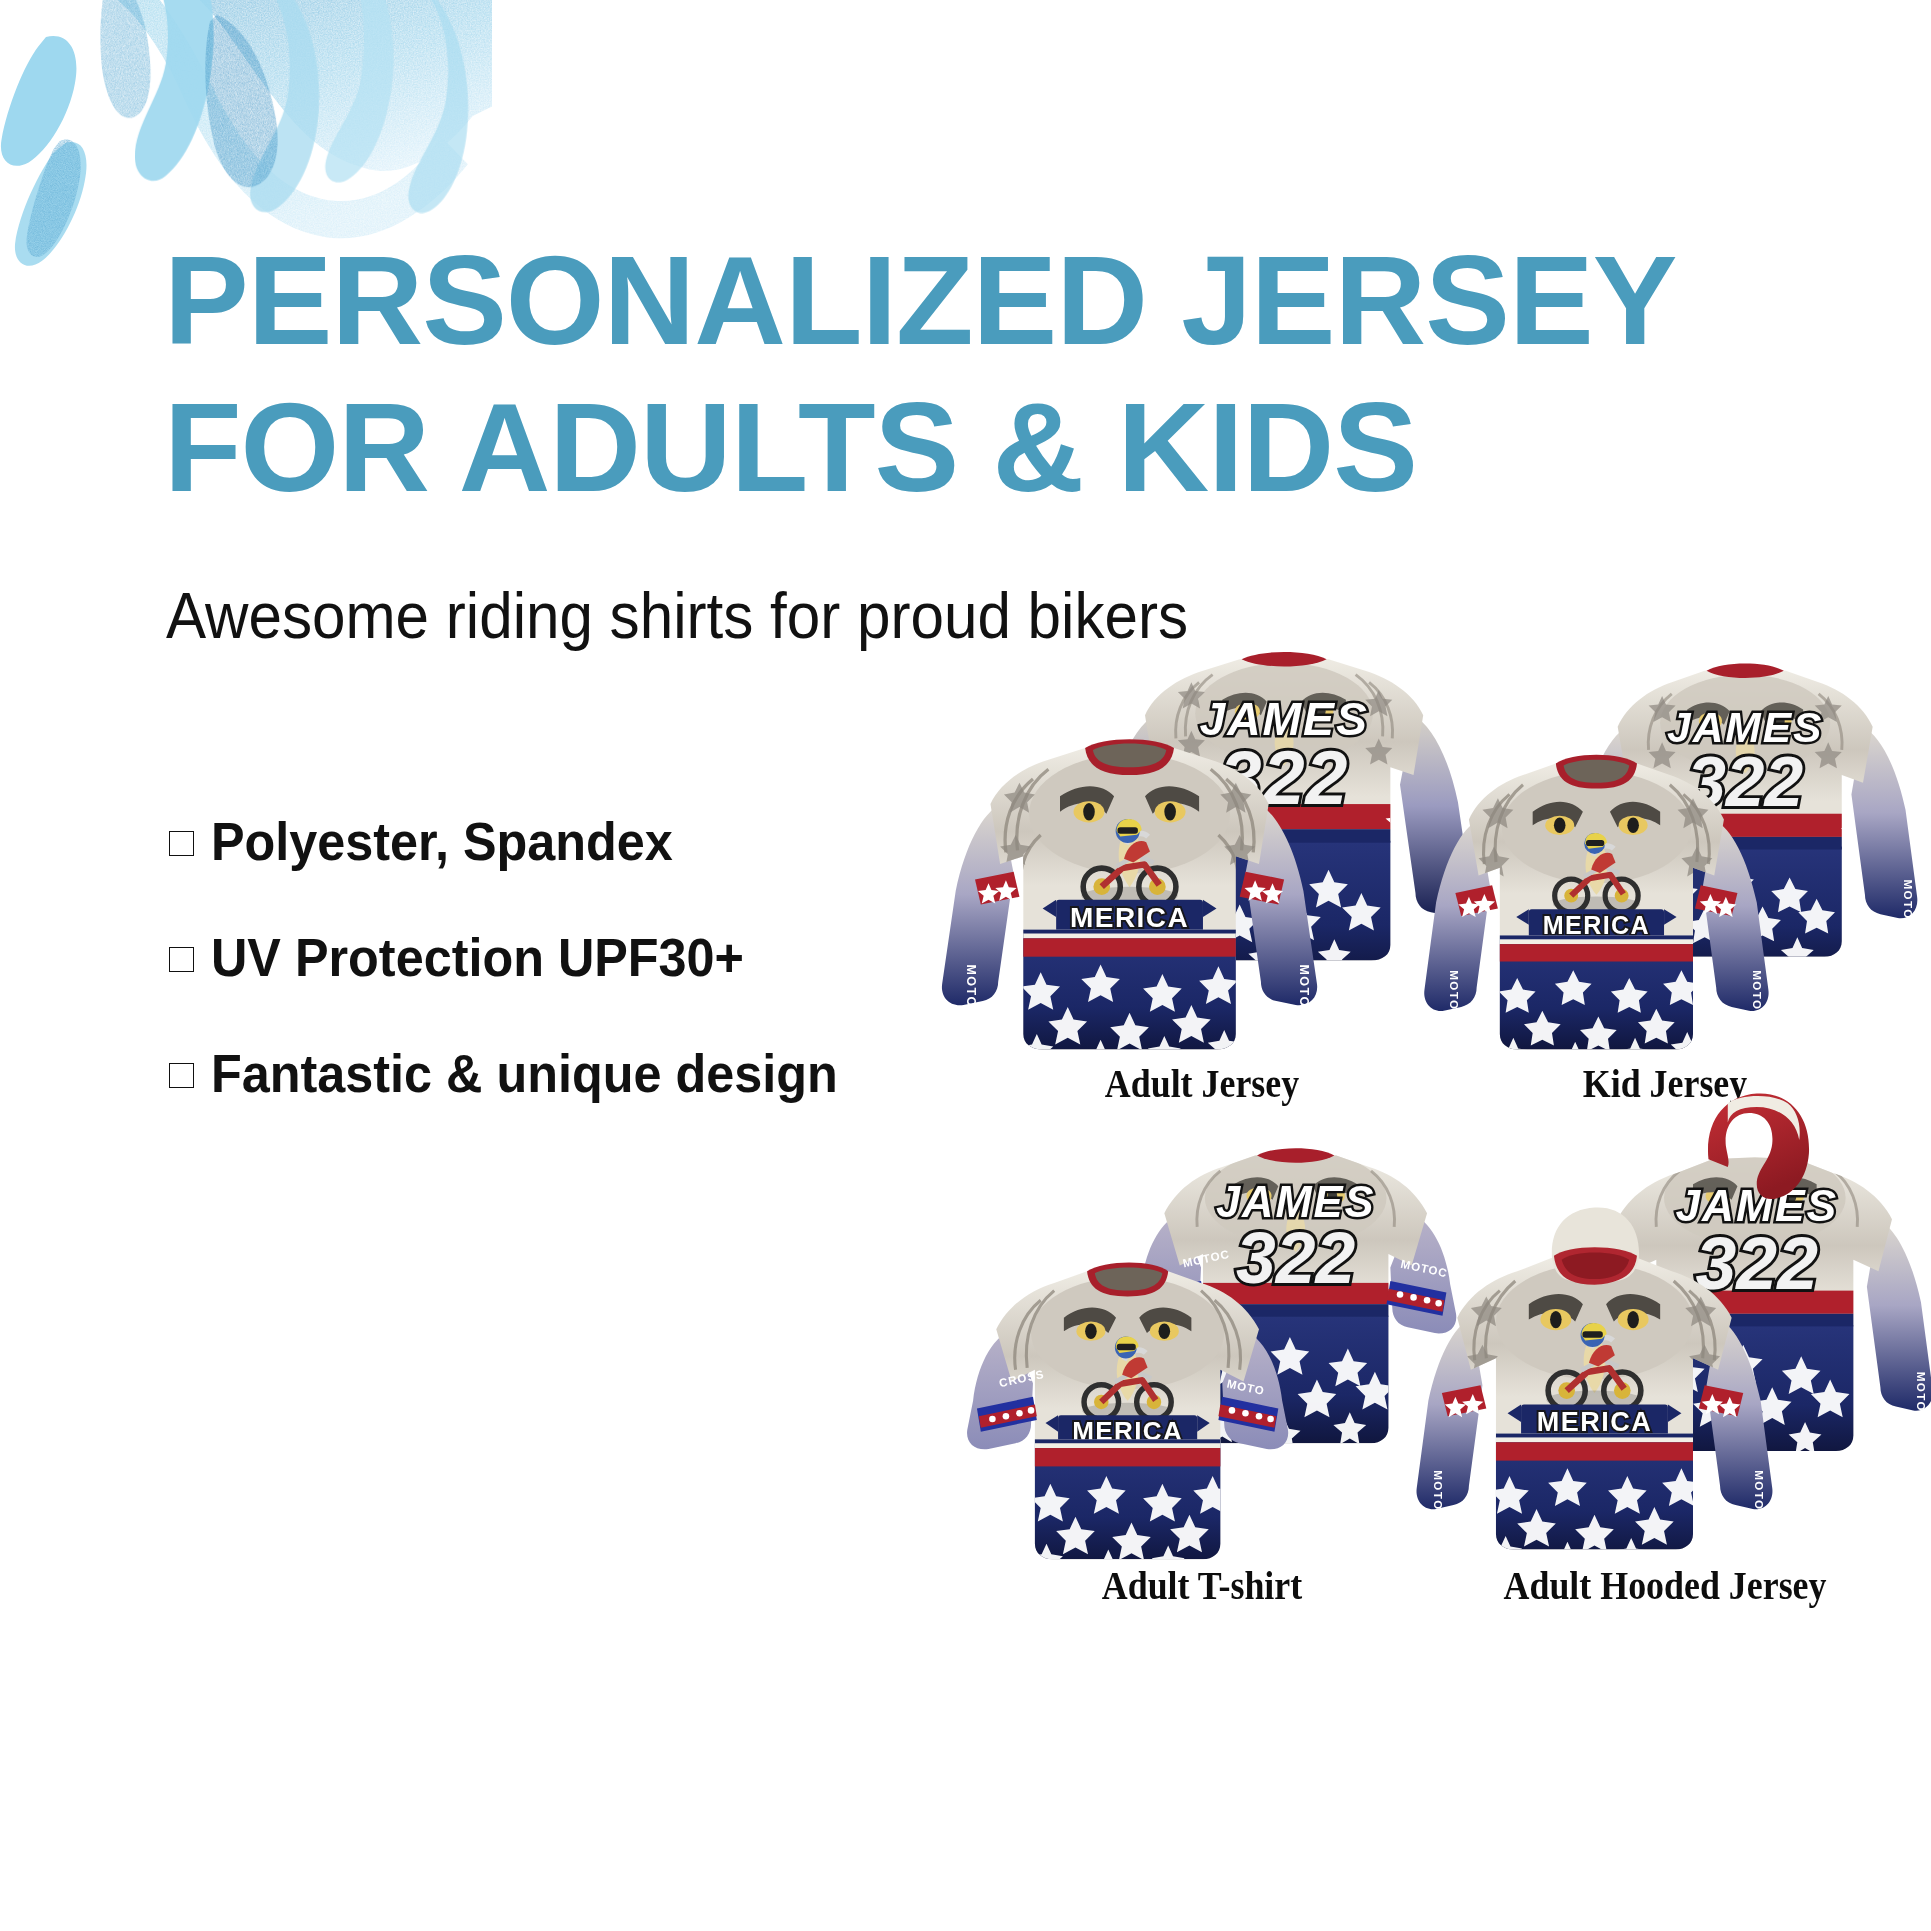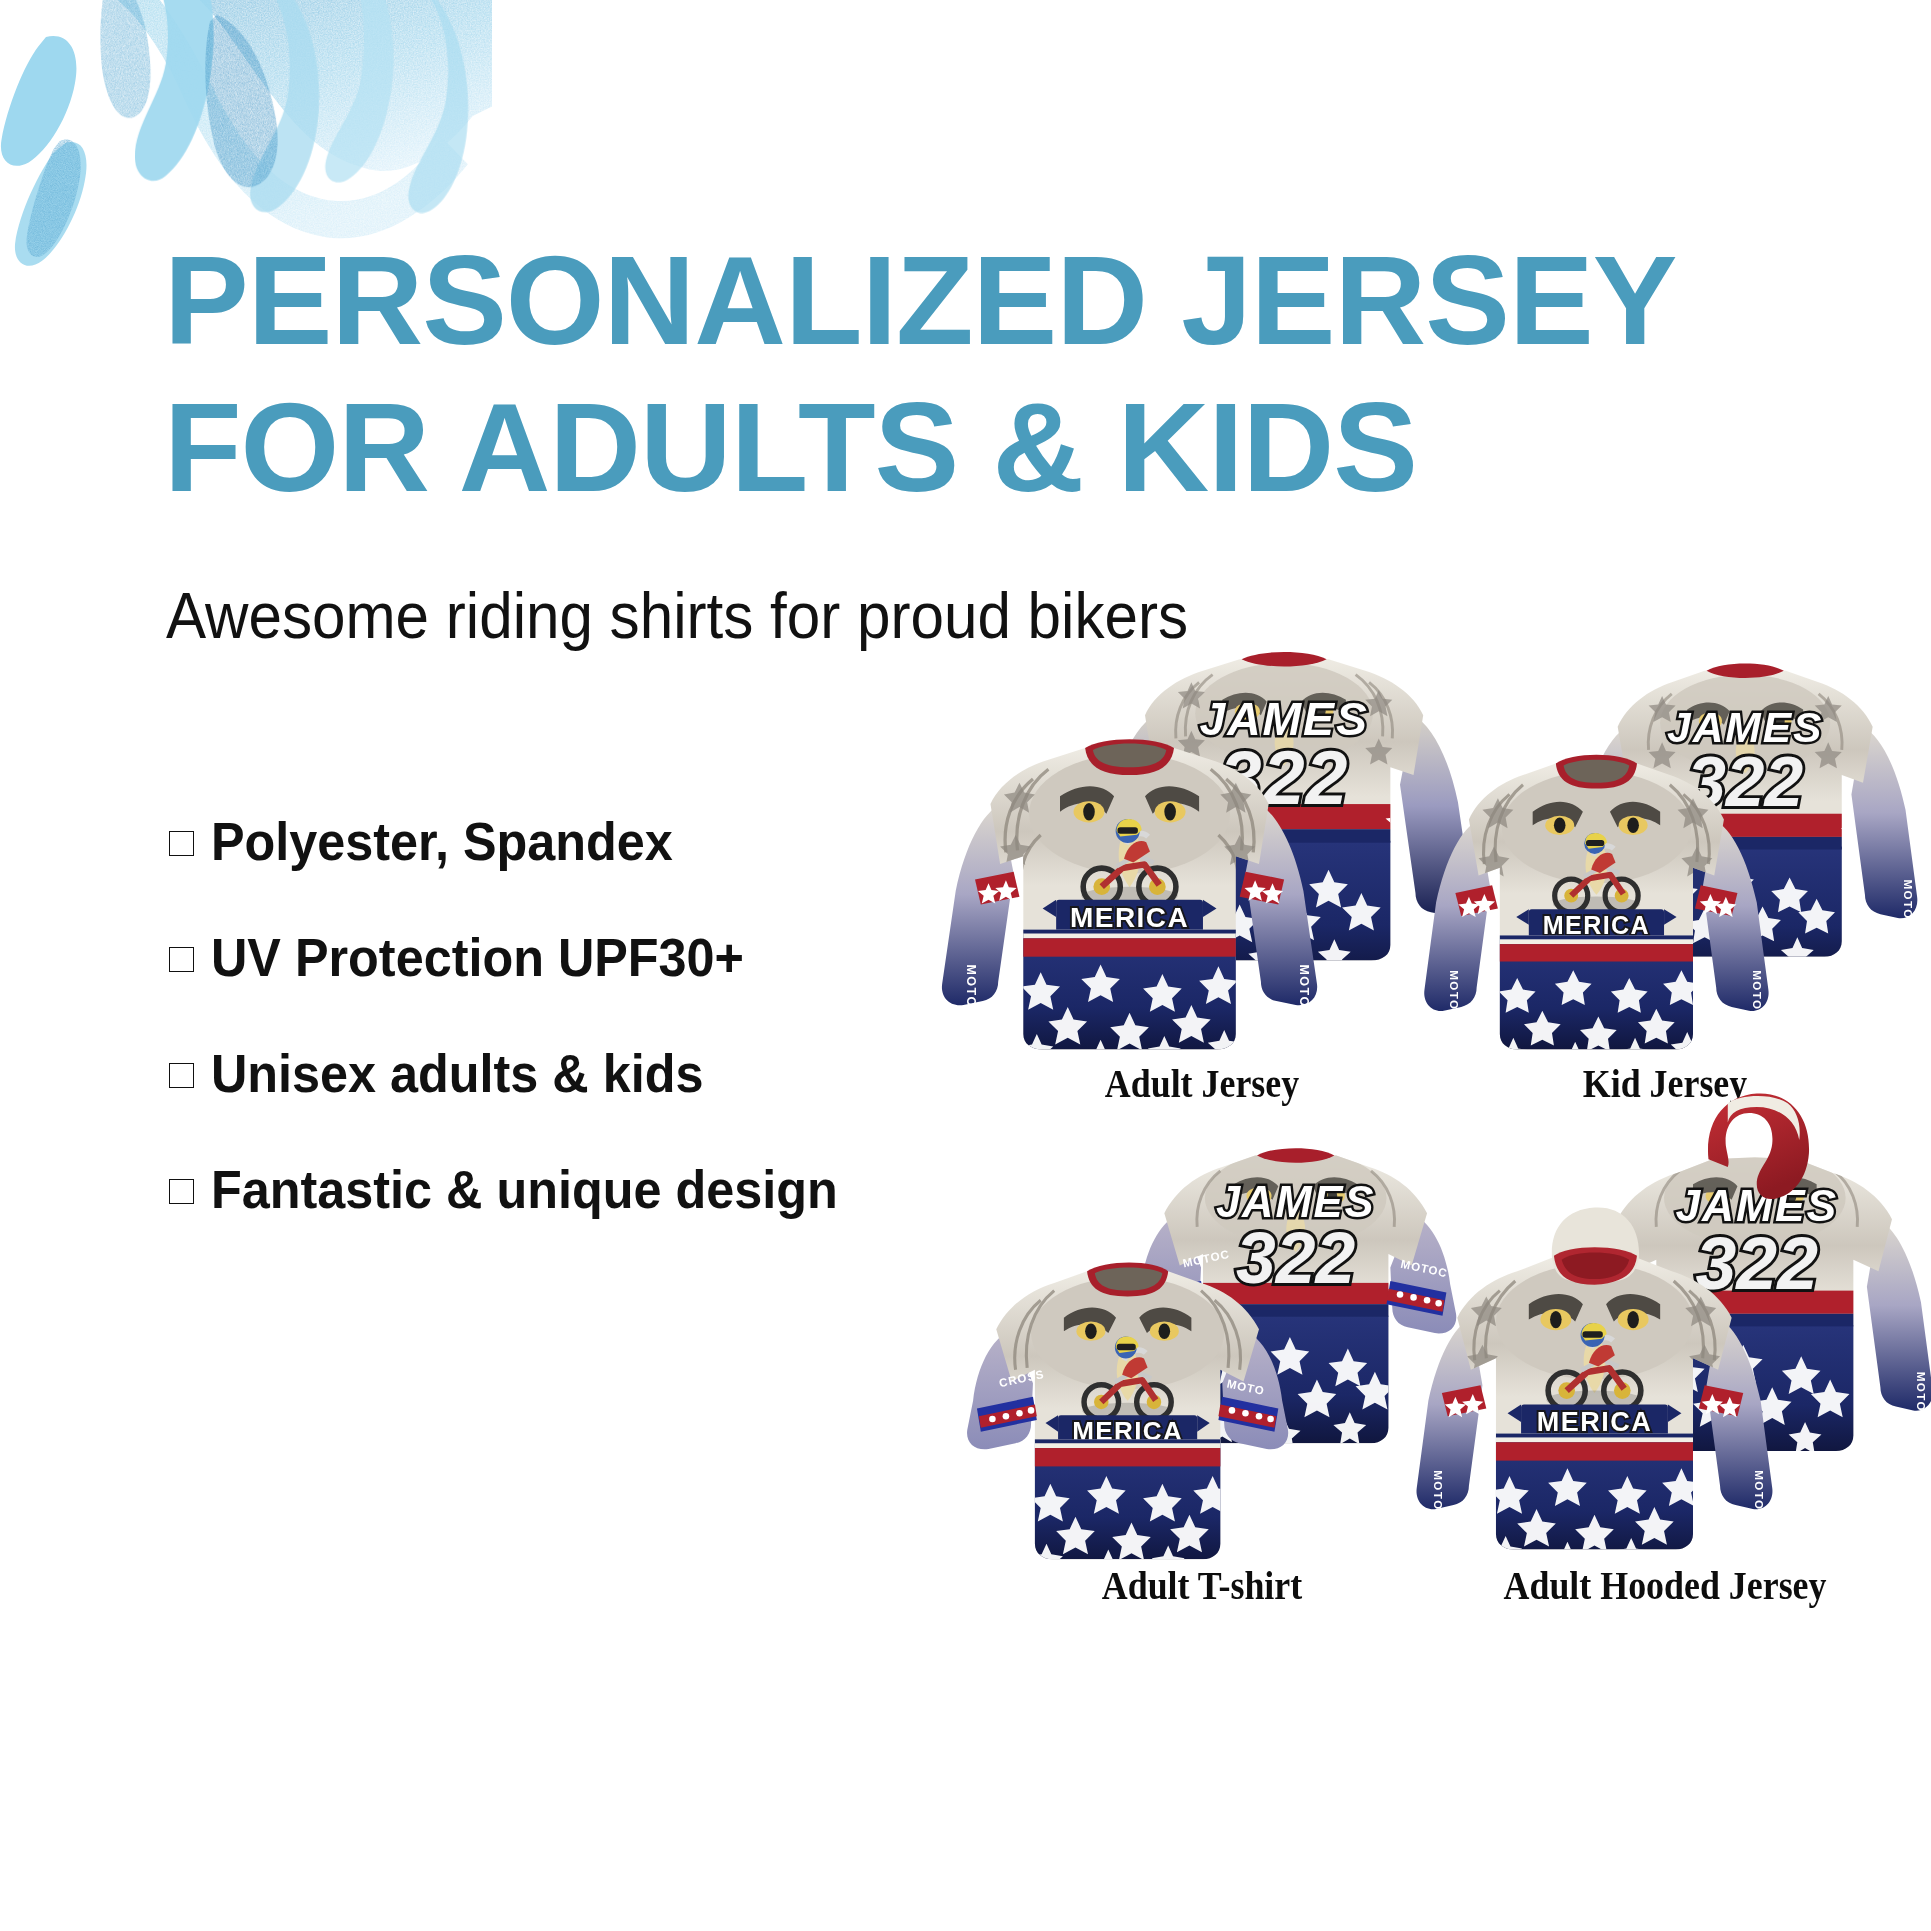--- a/index.html
+++ b/index.html
@@ -227,24 +227,20 @@
     <div class="feature-item">
       <span class="feature-bullet"></span>
       <span class="feature-text">Polyester, Spandex</span>
     </div>
     <div class="feature-item">
       <span class="feature-bullet"></span>
       <span class="feature-text">UV Protection UPF30+</span>
     </div>
     <div class="feature-item">
       <span class="feature-bullet"></span>
-      <span class="feature-text">Unisex adults &amp; kids</span>
-    </div>
-    <div class="feature-item">
-      <span class="feature-bullet"></span>
       <span class="feature-text">Fantastic &amp; unique design</span>
     </div>
   </div>
 
   <div id="product-grid">
 
     <div class="product-cell c0">
       <svg class="product-art" viewBox="0 0 470 440">
         <defs>
           <linearGradient id="aj-body" x1="0" y1="0" x2="0" y2="1">

